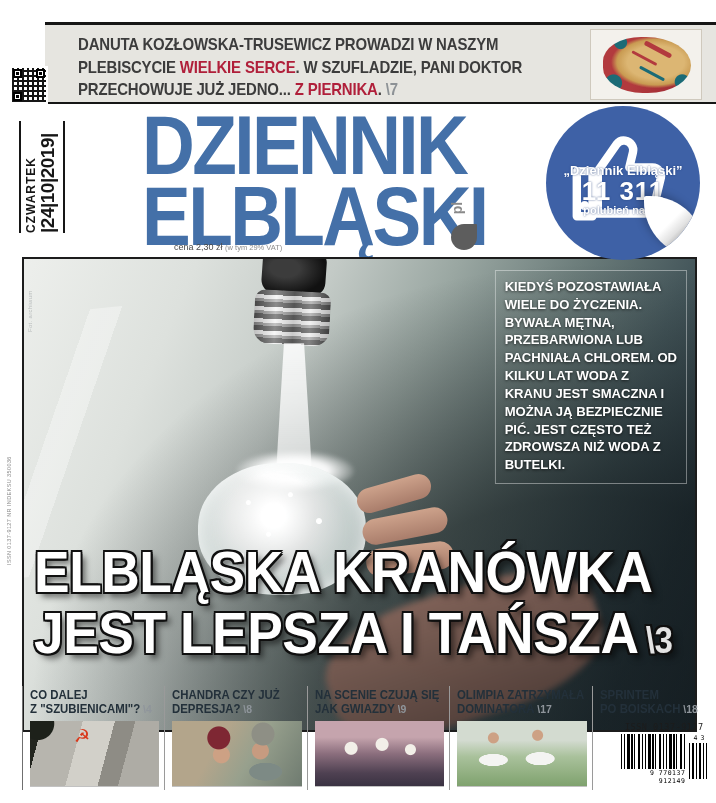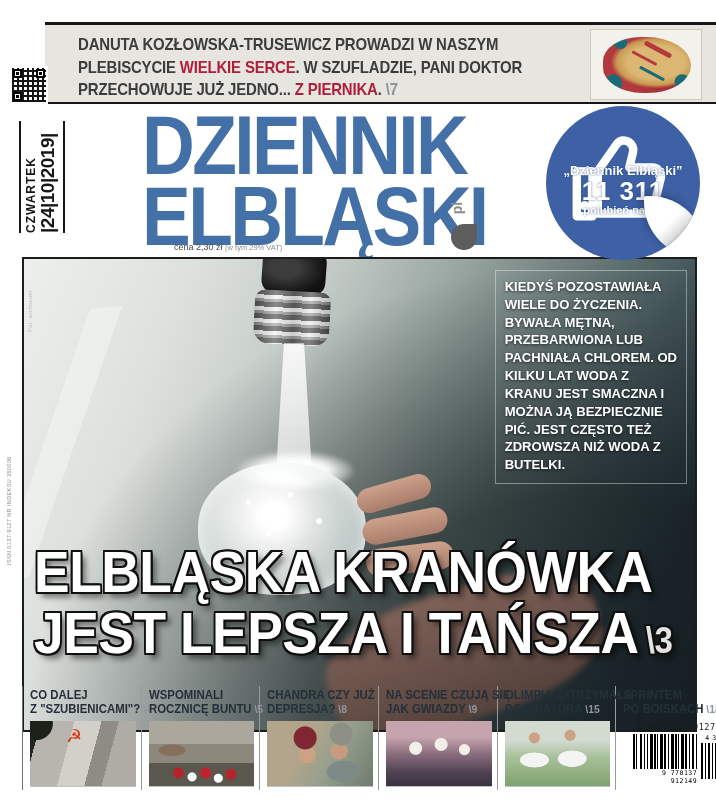--- a/index.html
+++ b/index.html
@@ -250,43 +250,36 @@
       <div class="t-title">
         <span>CO DALEJ</span><br>
         <span>Z "SZUBIENICAMI"?</span><span class="pageref">\4</span>
       </div>
       <div class="t-img ti-1">
         <span class="sym">☭</span>
       </div>
     </div>
     <div class="teaser">
       <div class="t-title">
-        <span>WSPOMINALI</span><br>
-        <span>ROCZNICĘ BUNTU</span><span class="pageref">\5</span>
-      </div>
-      <div class="t-img ti-2"></div>
-    </div>
-    <div class="teaser">
-      <div class="t-title">
         <span>CHANDRA CZY JUŻ</span><br>
         <span>DEPRESJA?</span><span class="pageref">\8</span>
       </div>
       <div class="t-img ti-3"></div>
     </div>
     <div class="teaser">
       <div class="t-title">
         <span>NA SCENIE CZUJĄ SIĘ</span><br>
         <span>JAK GWIAZDY</span><span class="pageref">\9</span>
       </div>
       <div class="t-img ti-4"></div>
     </div>
     <div class="teaser">
       <div class="t-title">
         <span>OLIMPIA ZATRZYMAŁA</span><br>
-        <span>DOMINATORA</span><span class="pageref">\15</span>
+        <span>DOMINATORA</span><span class="pageref">\17</span>
       </div>
       <div class="t-img ti-5"></div>
     </div>
     <div class="teaser">
       <div class="t-title">
         <span>SPRINTEM</span><br>
         <span>PO BOISKACH</span><span class="pageref">\18</span>
       </div>
       <div class="issn-block">
         <div class="issn-label">ISSN 0137-9127</div>

